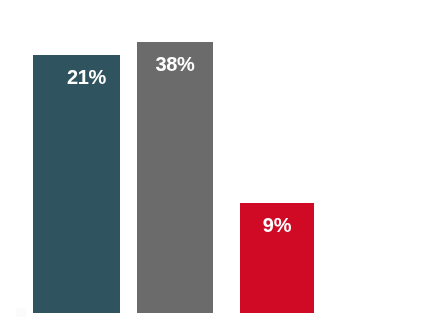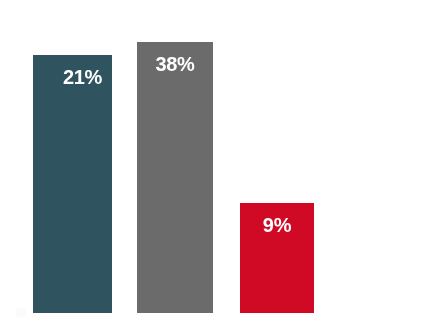--- a/index.html
+++ b/index.html
@@ -53,21 +53,21 @@
     background: #fbfbfb;
     border-radius: 1px;
   }
 </style>
 </head>
 <body>
 
 <div id="chart-canvas" style="background: rgb(255, 255, 255);">
   <div class="plot-area">
 
-    <div class="bar" id="bar-1" style="left: 33px; width: 79px; height: 258px; background: rgb(48, 84, 95); padding-left: 20px;">
+    <div class="bar" id="bar-1" style="left: 33px; width: 87px; height: 258px; background: rgb(48, 84, 95); padding-left: 20px;">
       <span class="bar-label" style="color: rgb(255, 255, 255);">21%</span>
     </div>
 
     <div class="bar" id="bar-2" style="left: 137px; width: 76px; height: 271px; background: rgb(107, 107, 107);">
       <span class="bar-label" style="color: rgb(255, 255, 255);">38%</span>
     </div>
 
     <div class="bar" id="bar-3" style="left: 240px; width: 74px; height: 110px; background: rgb(208, 10, 36);">
       <span class="bar-label" style="color: rgb(255, 255, 255);">9%</span>
     </div>

